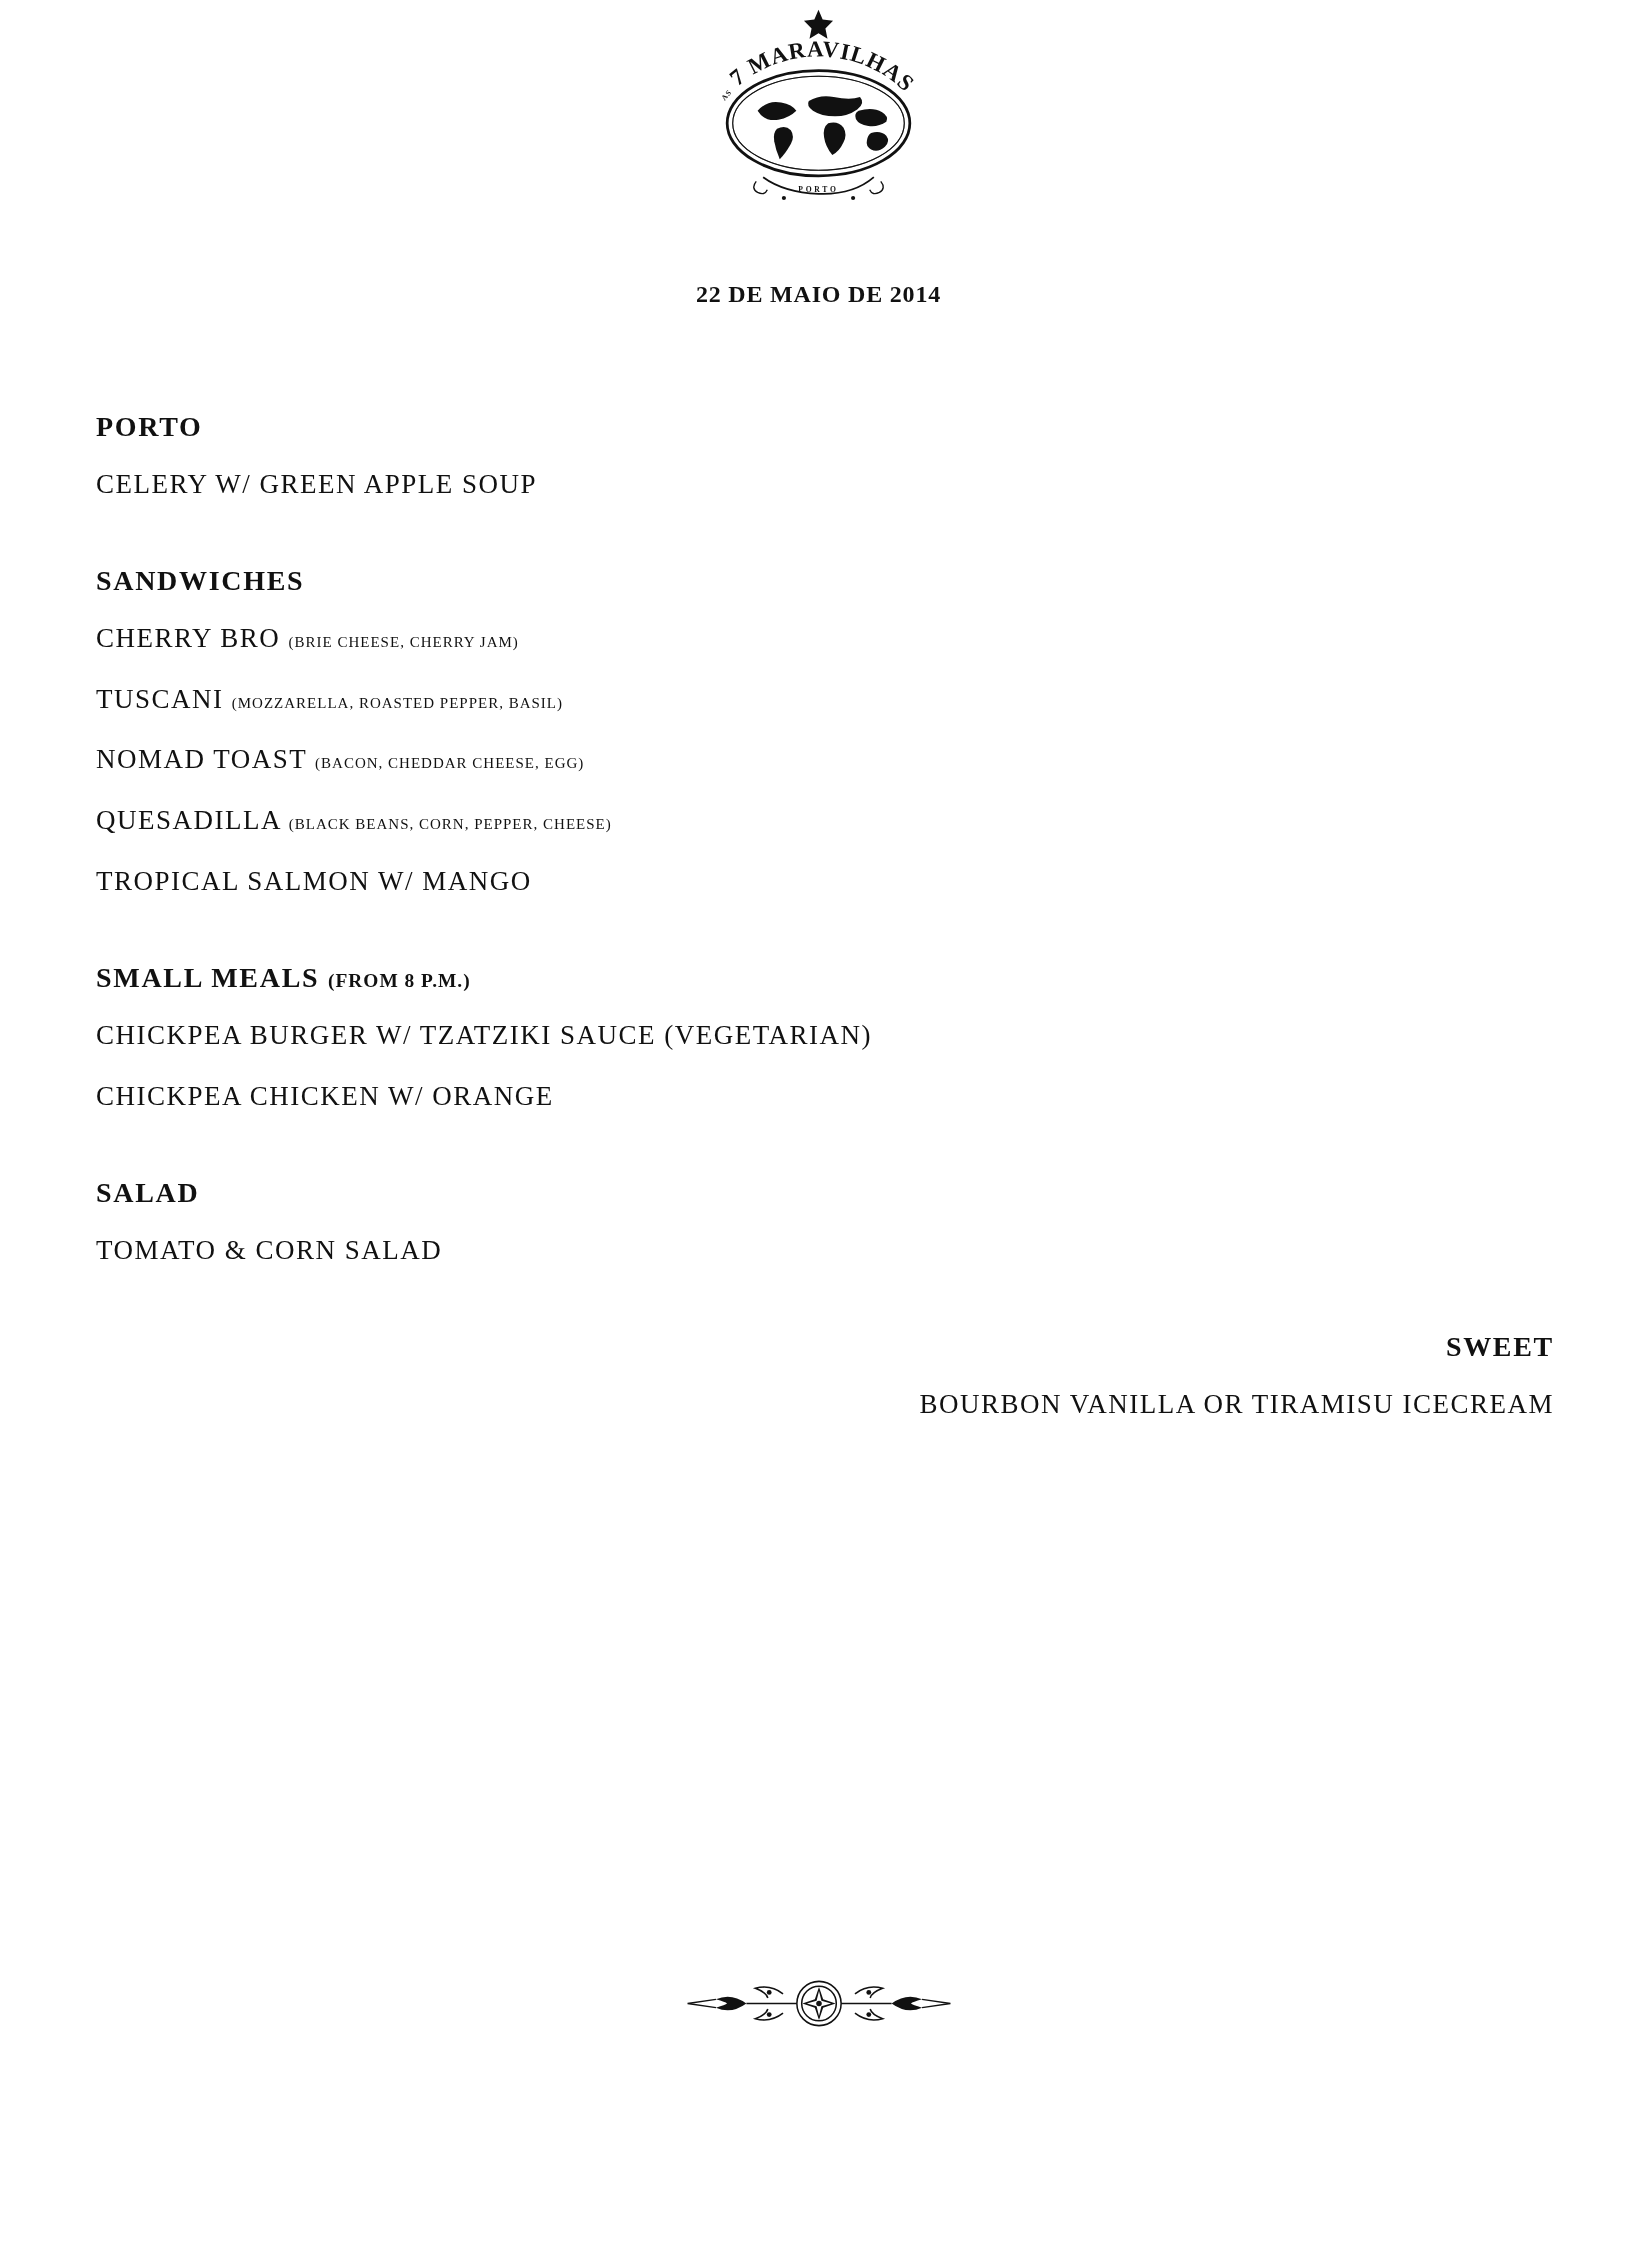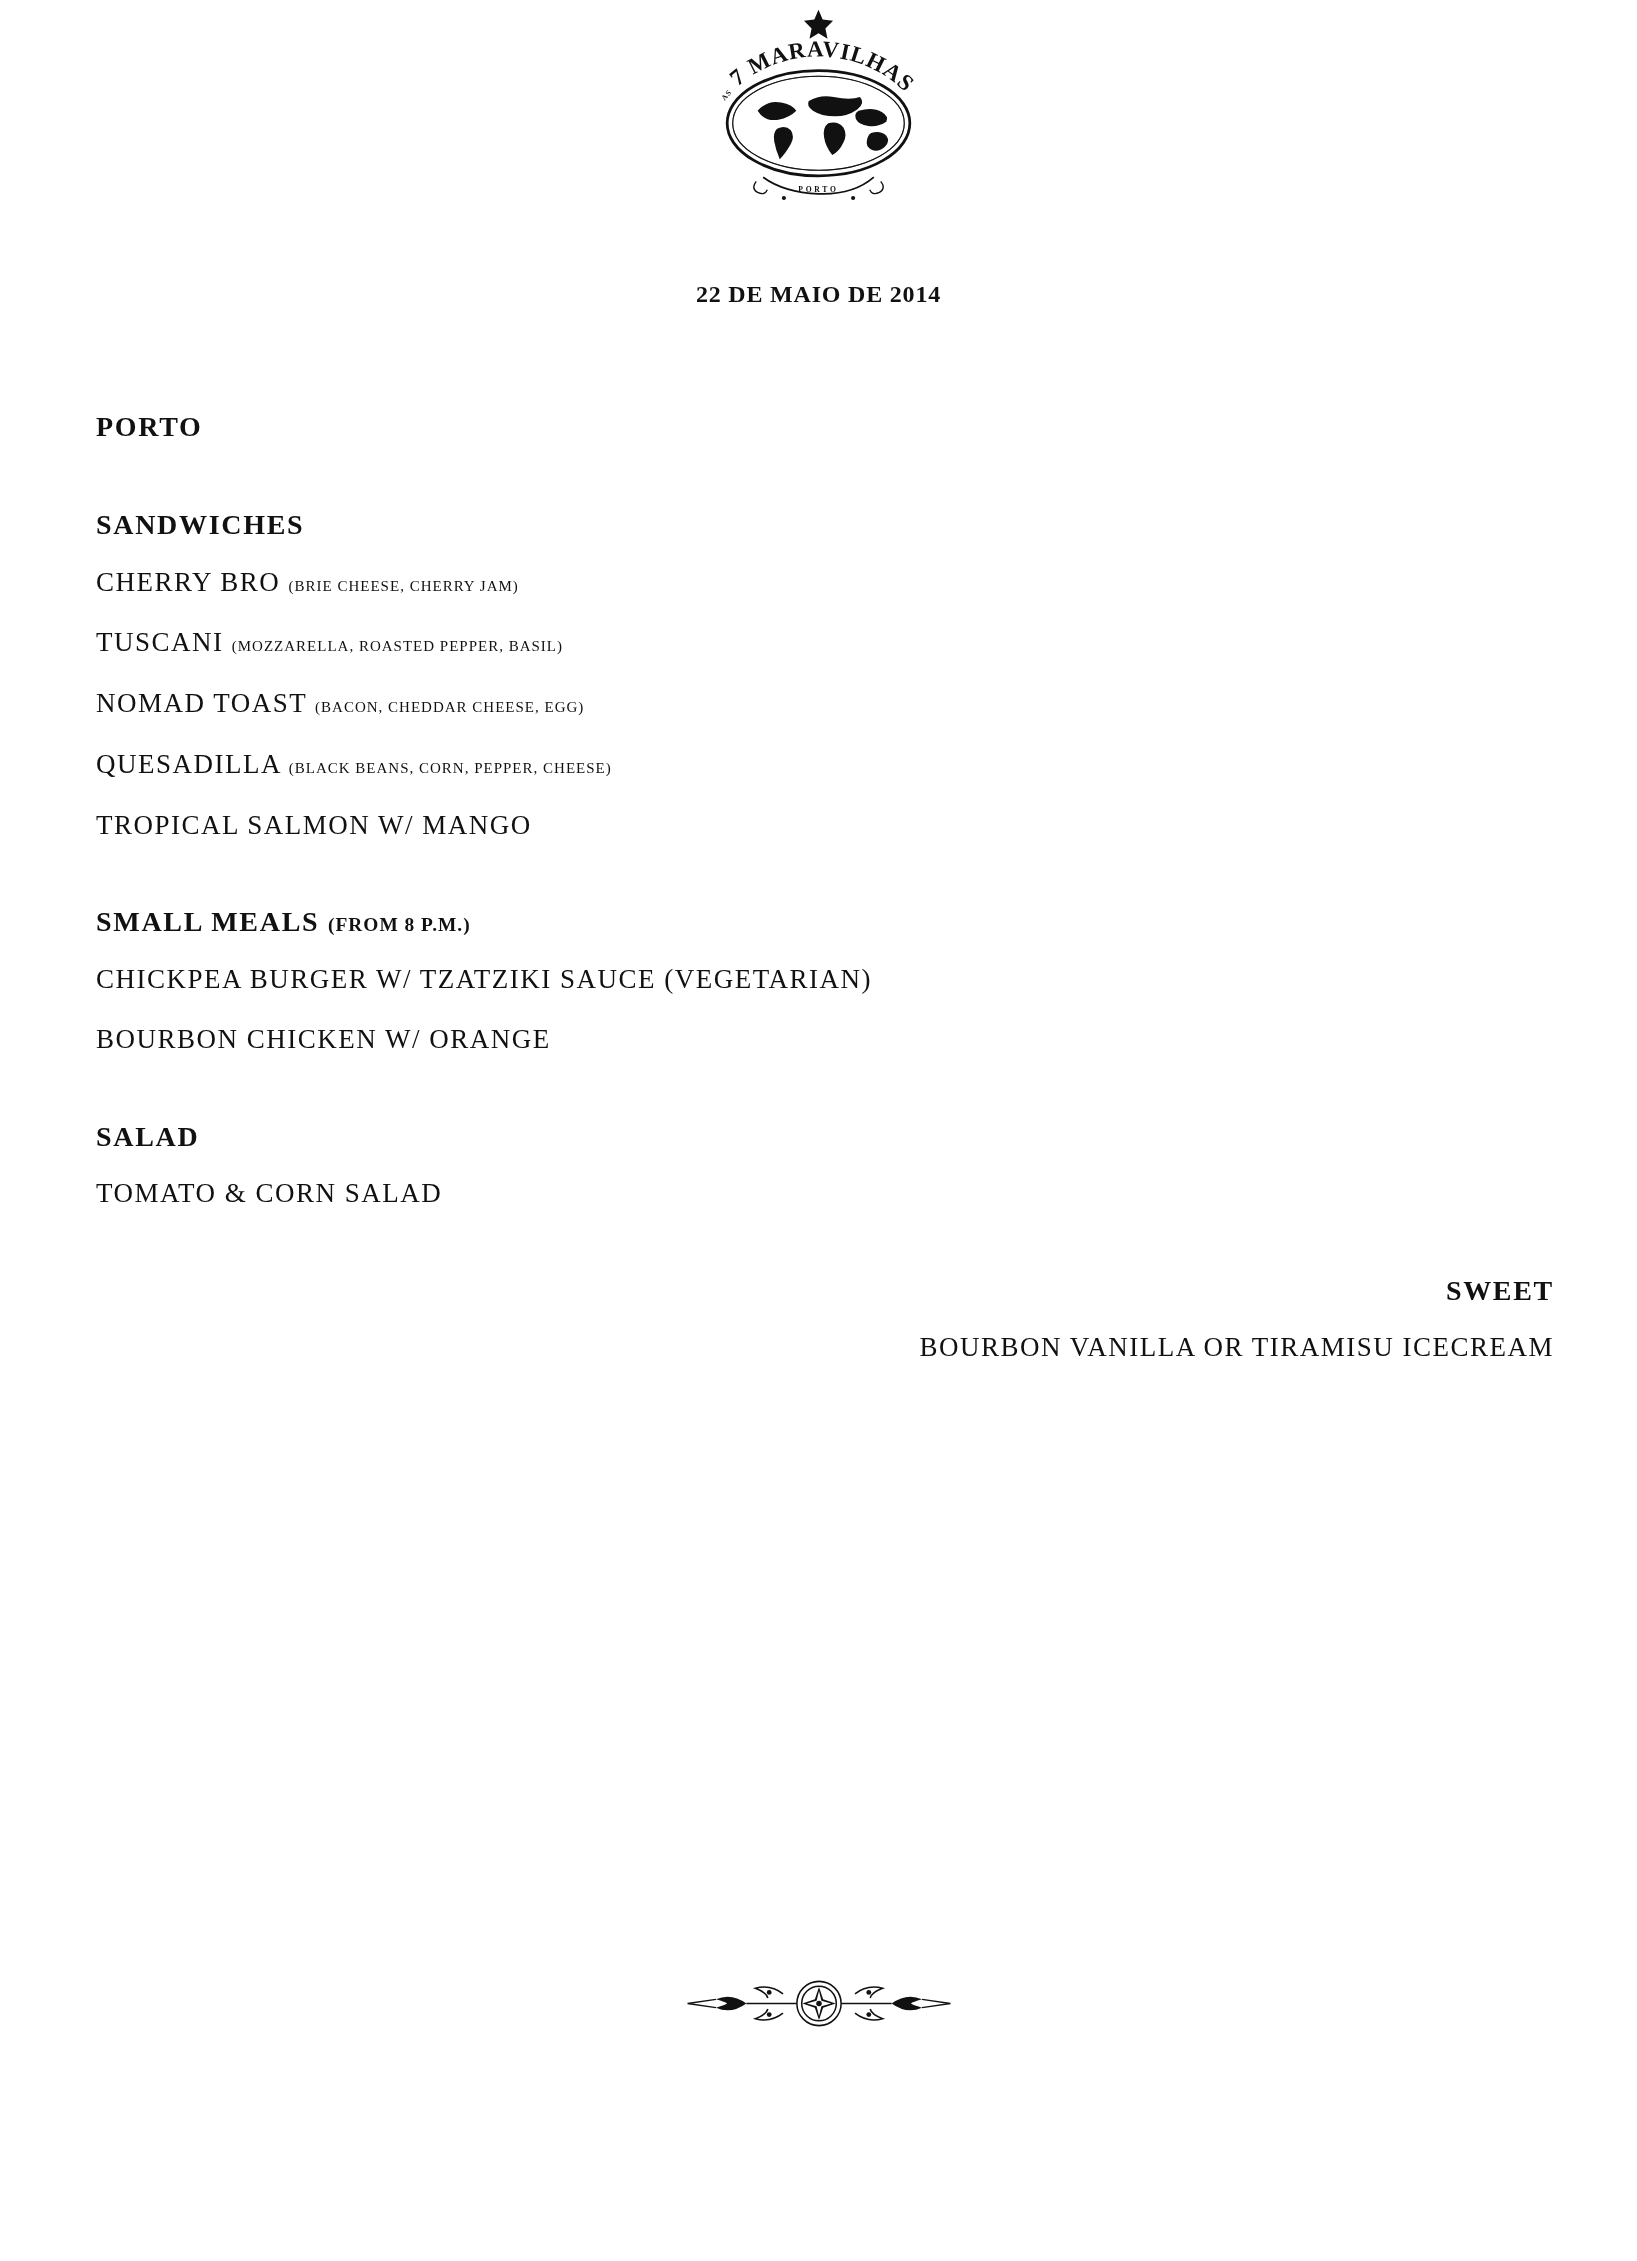--- a/index.html
+++ b/index.html
@@ -161,20 +161,23 @@
 
     <div class="menu-date">22 DE MAIO DE 2014</div>
   </div>
 
   <div class="menu-body">
 
     <div class="section">
       <h2 class="section-title">
         <span>PORTO</span>
       </h2>
+      <p class="item">
+        <span class="item-name">CELERY W/ GREEN APPLE SOUP</span>
+      </p>
     </div>
 
     <div class="section">
       <h2 class="section-title">
         <span>SANDWICHES</span>
       </h2>
       <p class="item">
         <span class="item-name">CHERRY BRO</span>
         <span class="item-desc">(BRIE CHEESE, CHERRY JAM)</span>
       </p>
@@ -197,21 +200,21 @@
 
     <div class="section">
       <h2 class="section-title">
         <span>SMALL MEALS</span>
         <span class="title-note">(FROM 8 P.M.)</span>
       </h2>
       <p class="item">
         <span class="item-name">CHICKPEA BURGER W/ TZATZIKI SAUCE (VEGETARIAN)</span>
       </p>
       <p class="item">
-        <span class="item-name">BOURBON CHICKEN W/ ORANGE</span>
+        <span class="item-name">CHICKPEA CHICKEN W/ ORANGE</span>
       </p>
     </div>
 
     <div class="section">
       <h2 class="section-title">
         <span>SALAD</span>
       </h2>
       <p class="item">
         <span class="item-name">TOMATO &amp; CORN SALAD</span>
       </p>

